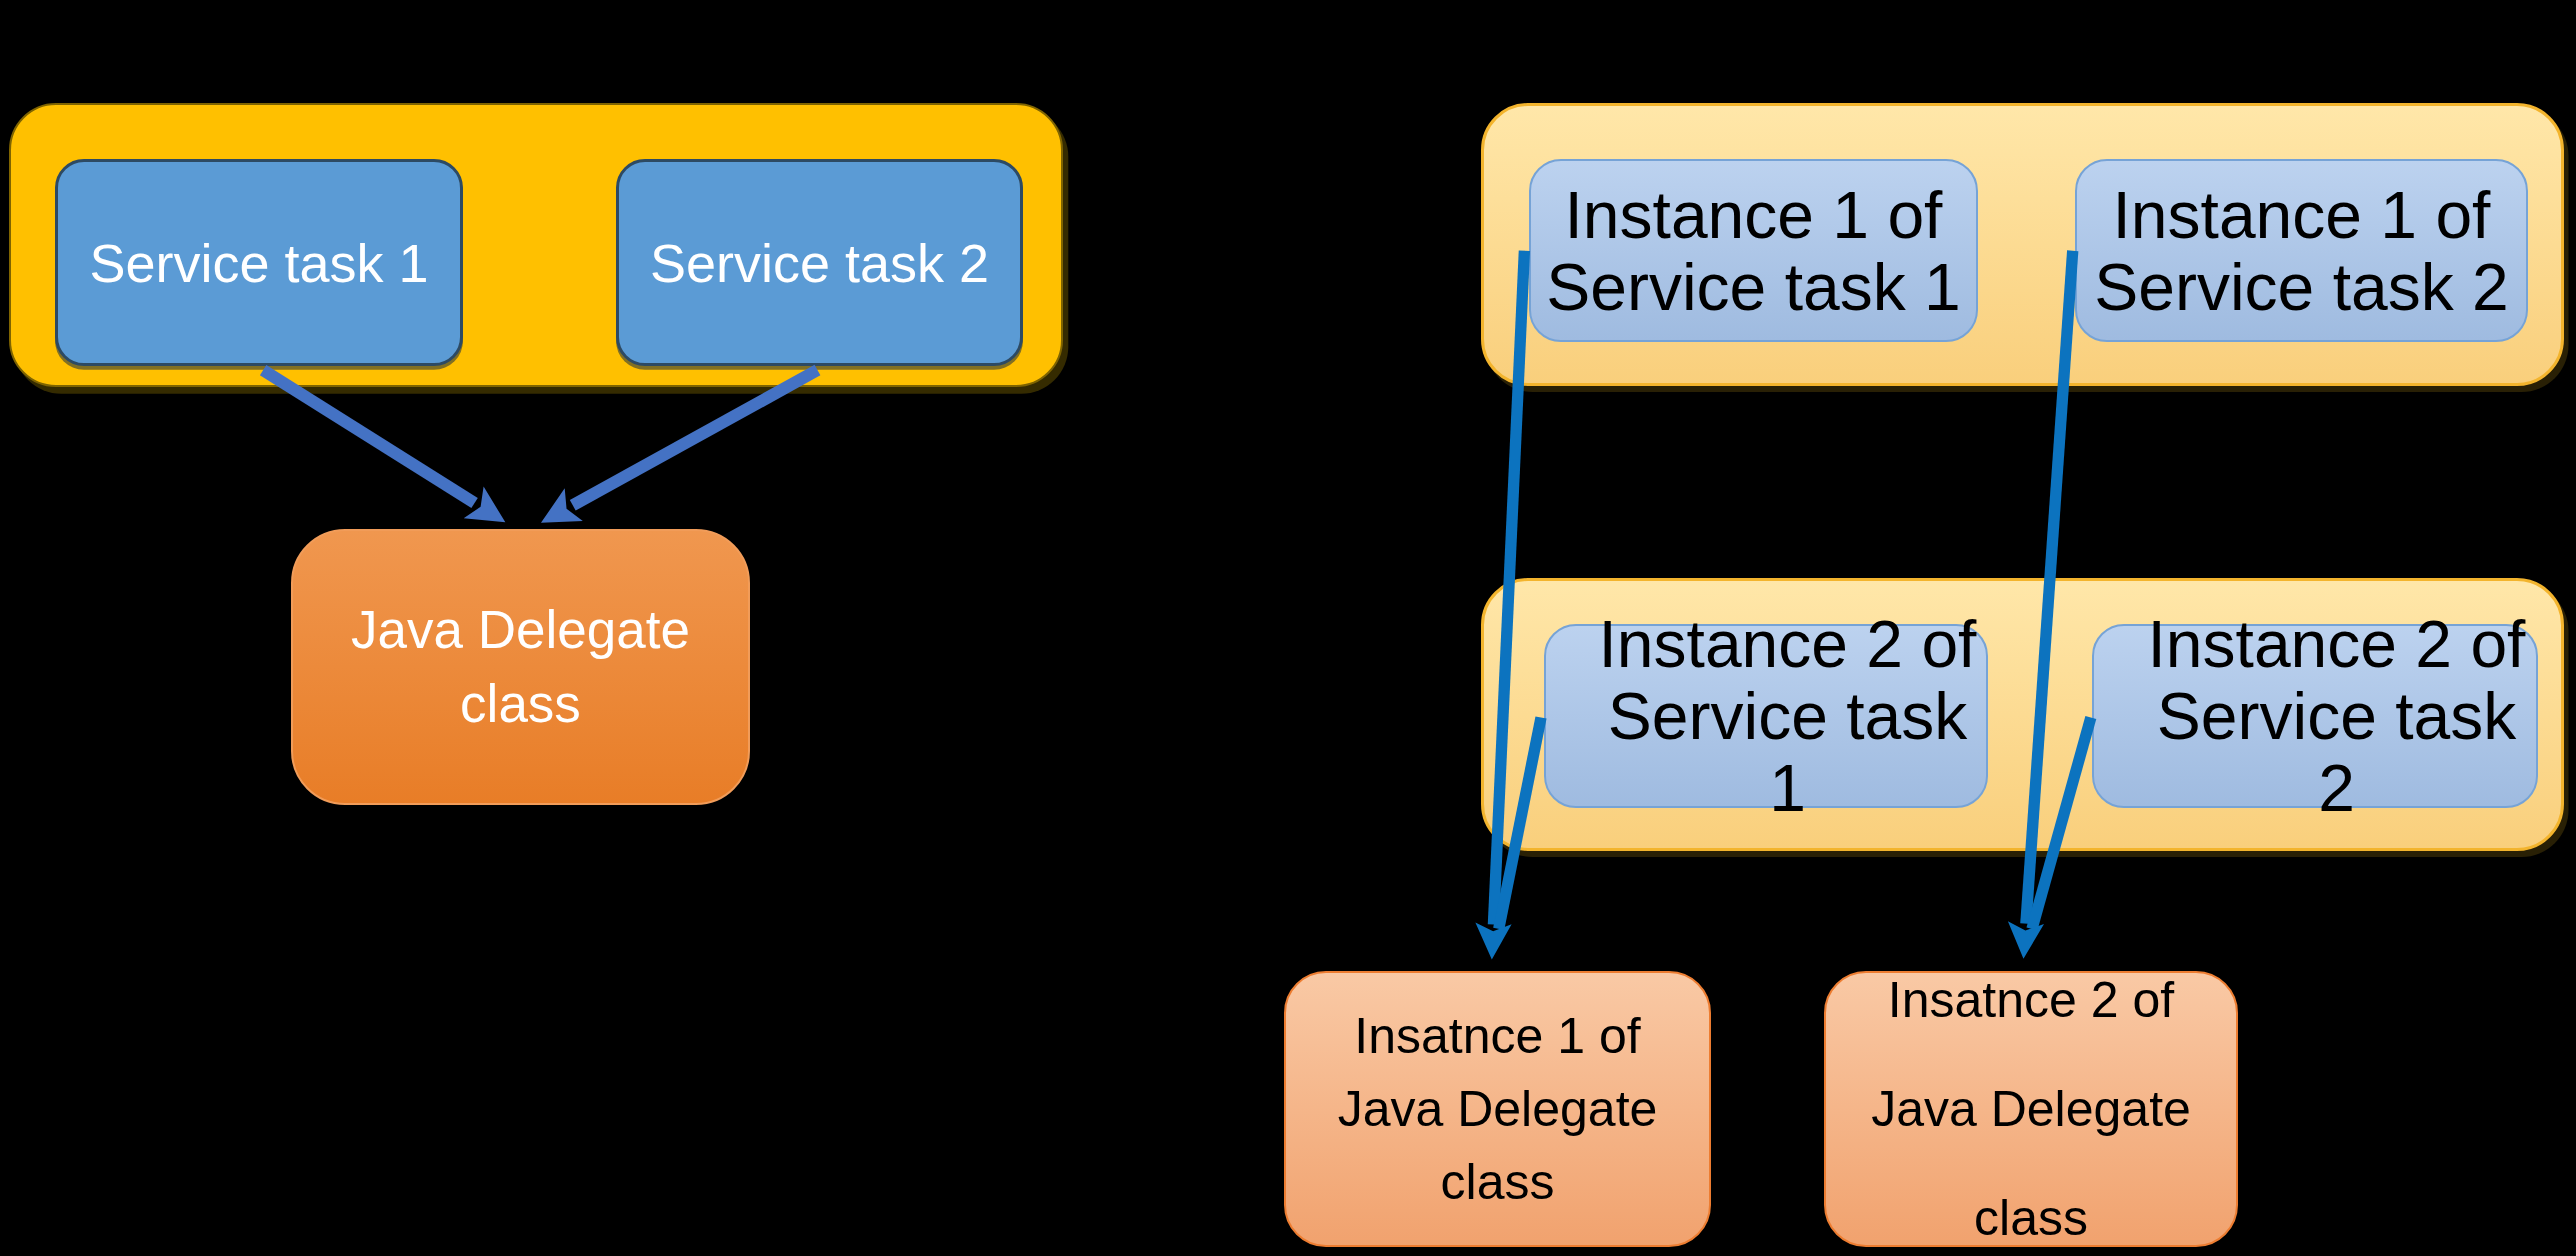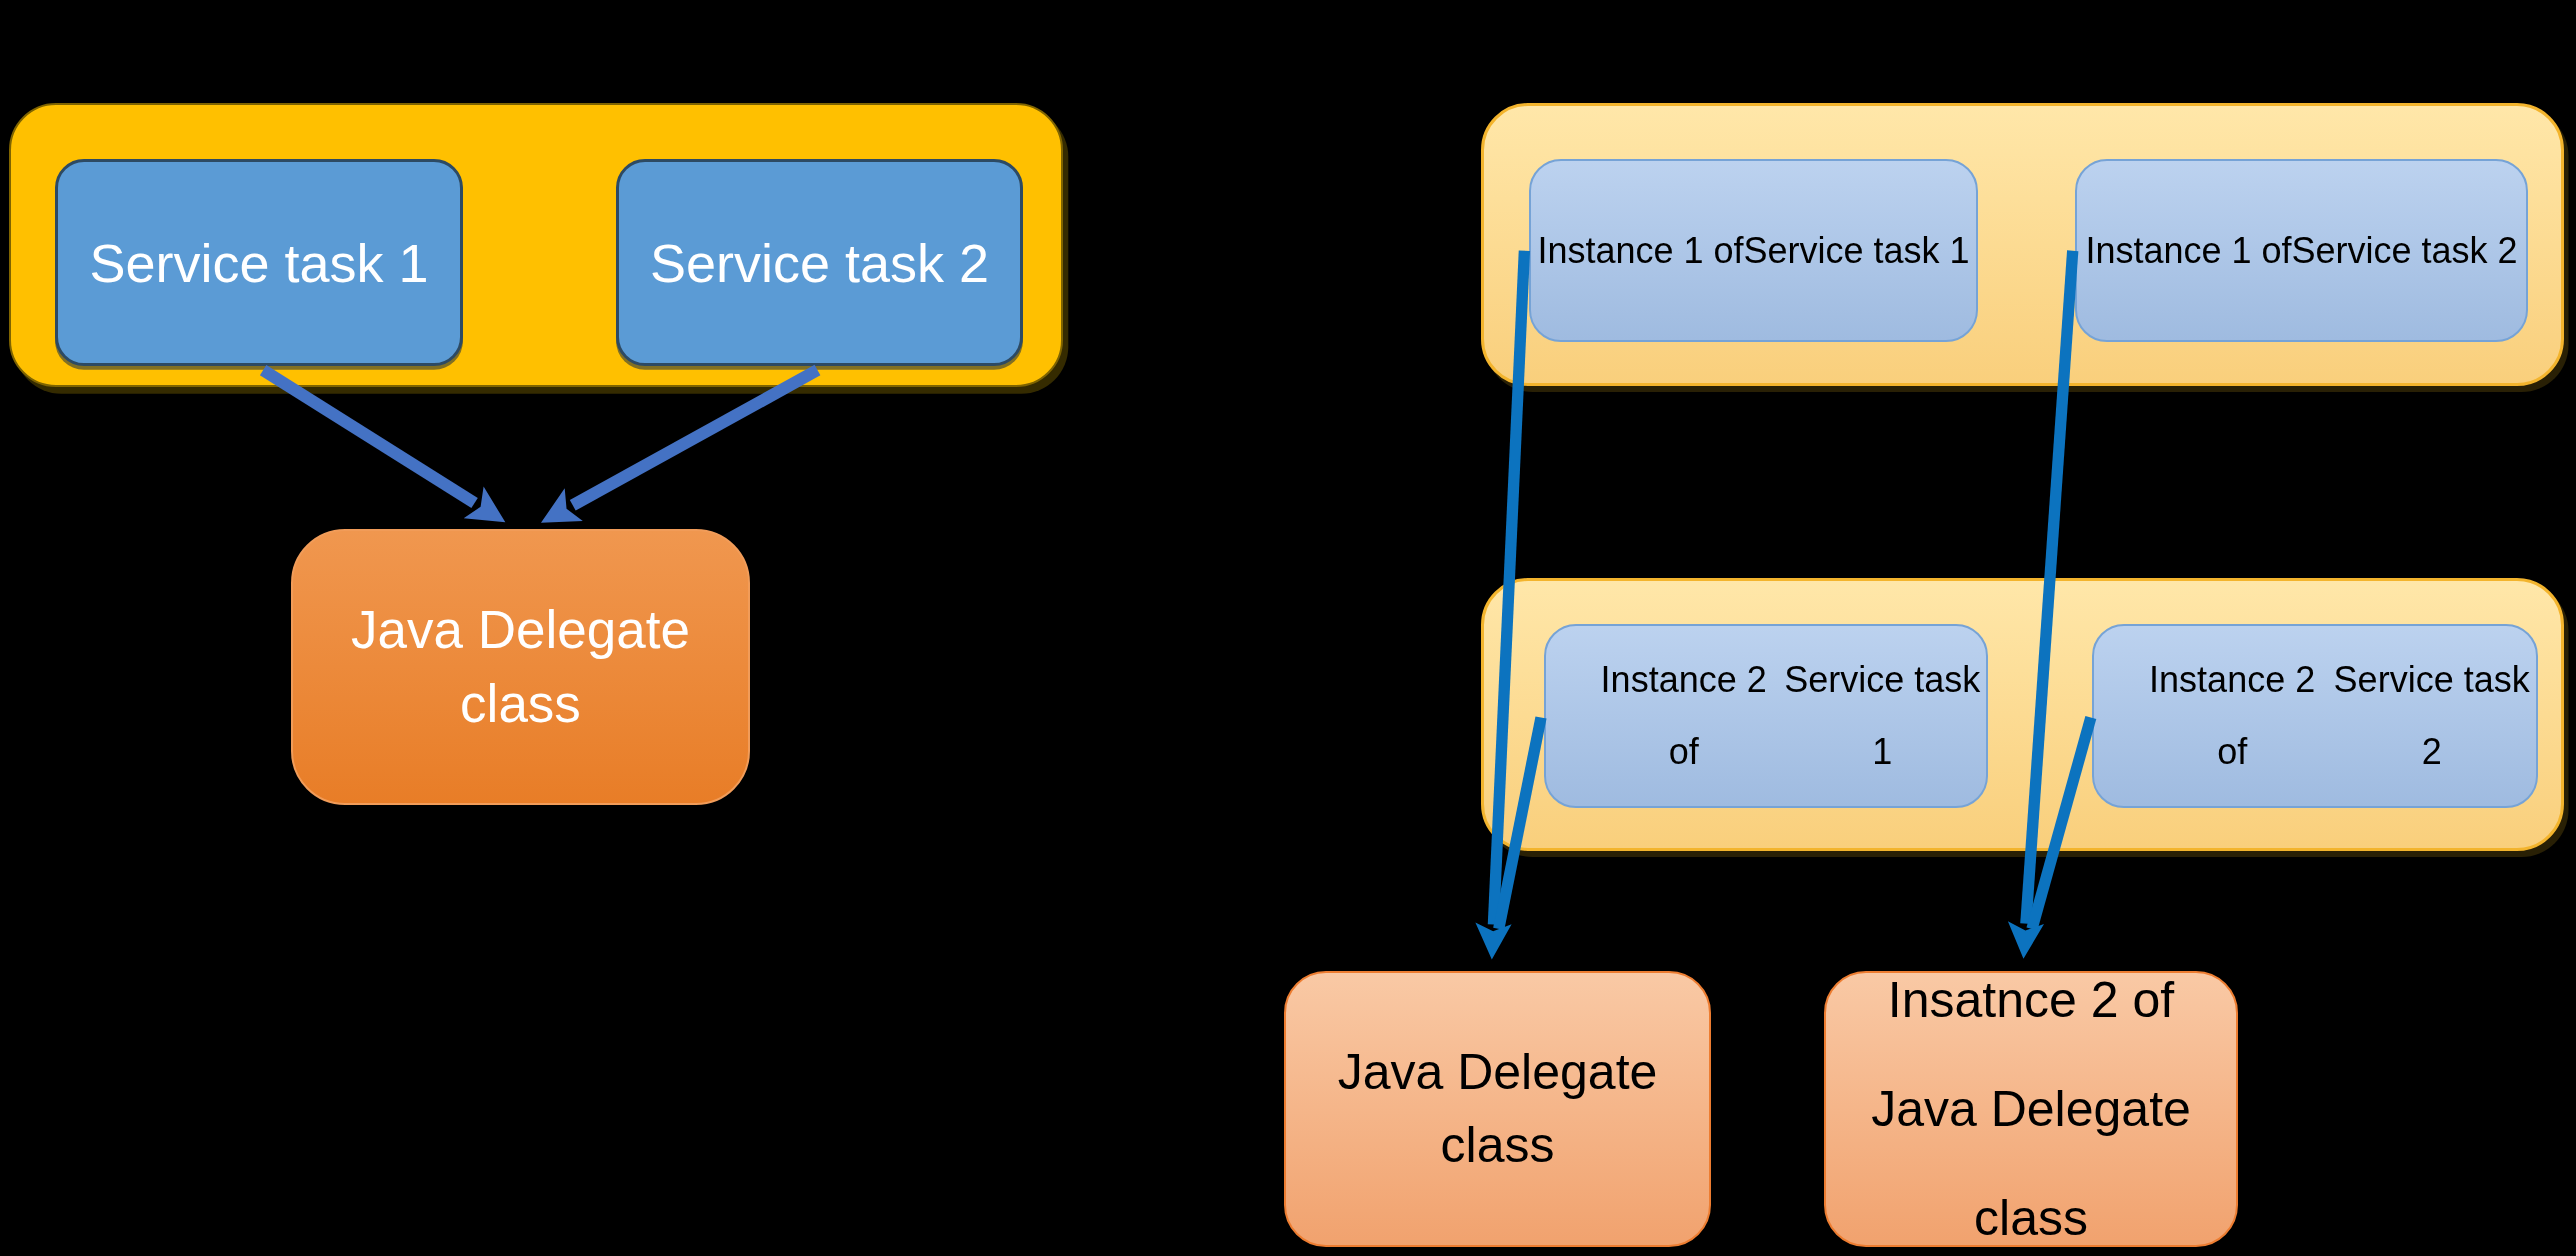--- a/index.html
+++ b/index.html
@@ -43,22 +43,22 @@
     border:3px solid var(--container-lightgold-border);
     border-radius:47px;
     box-shadow:4.5px 6px 0 rgba(90,70,10,0.45);
   }
   .r-container.row1{top:103px;height:283px;}
   .r-container.row2{top:578px;height:273px;}
   .r-instance{
     background:linear-gradient(180deg,var(--instance-blue-top) 0%,var(--instance-blue-bottom) 100%);
     border:2.3px solid var(--instance-blue-border);
     border-radius:32px;
-    display:flex;flex-direction:row;align-items:center;justify-content:center;
-    color:var(--text-dark);font-size:36px;line-height:72px;text-align:center;
+    display:flex;flex-direction:column;align-items:center;justify-content:center;
+    color:var(--text-dark);font-size:66px;line-height:72px;text-align:center;
   }
   .row1 .r-instance{top:53px;height:183px;}
   .row1 .r-instance.b1{left:45px;width:449px;}
   .row1 .r-instance.b2{left:591px;width:453px;}
   .row2 .r-instance{top:43px;height:184px;padding-left:43px;}
   .row2 .r-instance.b1{left:60px;width:444px;}
   .row2 .r-instance.b2{left:608px;width:446px;}
   .r-delegate{
     top:971px;width:427px;height:276px;
     background:linear-gradient(180deg,var(--delegate-salmon-top) 0%,var(--delegate-salmon-bottom) 100%);
@@ -112,20 +112,21 @@
       <span>Instance 2 of</span>
       <span>Service task 1</span>
     </div>
     <div class="abs r-instance b2">
       <span>Instance 2 of</span>
       <span>Service task 2</span>
     </div>
   </div>
 
   <div class="abs r-delegate d1">
+    <span>Insatnce 1 of</span>
     <span>Java Delegate</span>
     <span>class</span>
   </div>
 
   <div class="abs r-delegate d2">
     <span>Insatnce 2 of</span>
     <span>Java Delegate</span>
     <span>class</span>
   </div>
 

